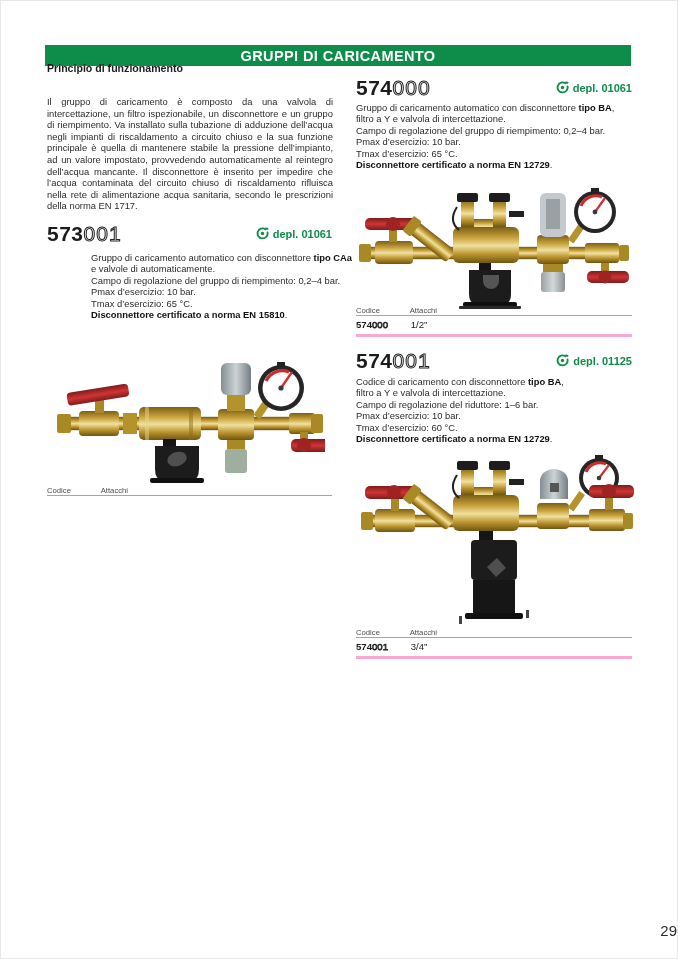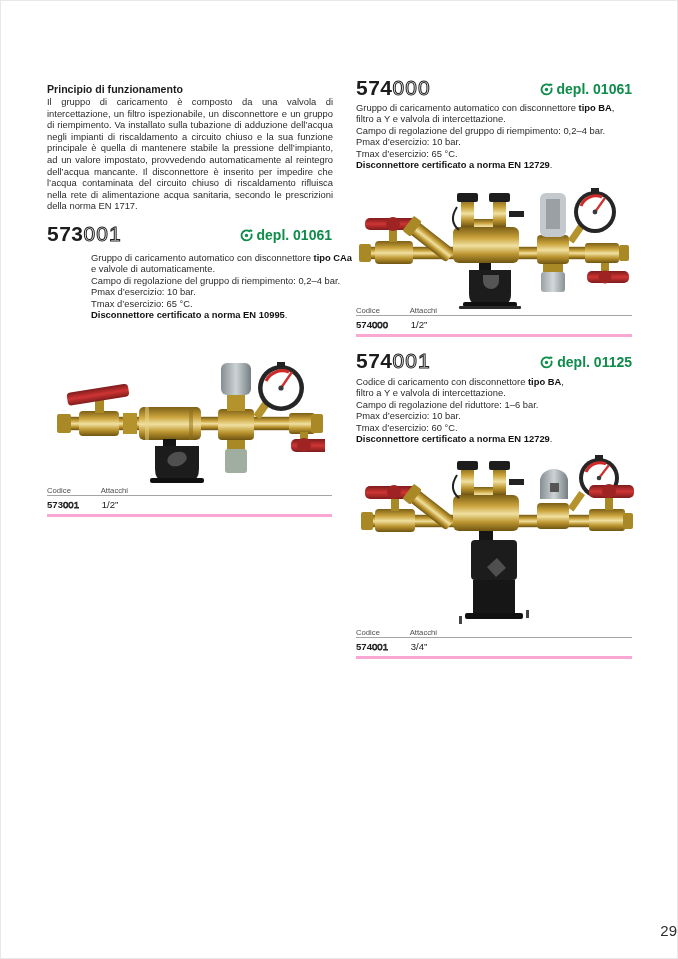--- a/index.html
+++ b/index.html
@@ -7,41 +7,41 @@
     position:relative;width:678px;height:959px;background:#fff;
     font-family:"Liberation Sans",sans-serif;color:#1c1c1c;
     border:1px solid #e8e8e8;box-sizing:border-box;overflow:hidden;
   }
   .header-bar{
     position:absolute;left:44px;top:44px;width:586px;height:21px;
     background:#0e8c4a;display:flex;align-items:center;justify-content:center;
   }
   .header-bar span{color:#fff;font-weight:bold;font-size:14.5px;letter-spacing:.4px;}
 
-  .intro-title{position:absolute;left:46px;top:82px;font-size:10.6px;font-weight:bold;}
+  .intro-title{position:absolute;left:46px;top:61px;font-size:10.6px;font-weight:bold;}
   .intro-body{position:absolute;left:46px;top:95px;width:286px;font-size:9.4px;
     line-height:11.6px;text-align:justify;color:#2b2b2b;}
 
   .prod-head{position:absolute;display:flex;justify-content:space-between;align-items:flex-start;}
   #p0-head{left:46px;top:222px;width:285px;}
   #p1-head{left:355px;top:76px;width:276px;}
   #p2-head{left:355px;top:349px;width:276px;}
 
   .code{font-size:21px;letter-spacing:.5px;line-height:22px;}
   .code-bold{font-weight:800;}
   .code-light{font-weight:400;color:#8a8a8a;letter-spacing:1px;}
   @supports (-webkit-text-stroke:1px #000){
     .code-light{color:#fff;-webkit-text-stroke:1.05px #222;}
   }
   .code-light-sm{color:#8a8a8a;}
   @supports (-webkit-text-stroke:1px #000){
     .code-light-sm{color:#fff;-webkit-text-stroke:.75px #222;}
   }
 
-  .depl{display:flex;align-items:center;gap:4px;color:#0e8c4a;font-size:14px;
+  .depl{display:flex;align-items:center;gap:4px;color:#0e8c4a;font-size:11px;
     font-weight:bold;margin-top:4px;}
   .depl svg{display:block;}
 
   .desc{position:absolute;font-size:9.4px;line-height:11.4px;color:#2b2b2b;margin:0;}
   #p0-desc{left:46px;top:251px;width:285px;margin-left:44px;}
   #p1-desc{left:355px;top:101px;width:276px;}
   #p2-desc{left:355px;top:375px;width:276px;}
   .desc b{color:#111;}
 
   .photo{position:absolute;}
@@ -58,20 +58,23 @@
   .col-code{display:inline-block;width:52px;}
   .spec-row .col-code b{font-weight:800;}
 
   .page-num{position:absolute;left:0;right:0;top:921px;text-align:right;font-size:15px;color:#2e2e2e;}
 </style>
 </head>
 <body>
 
 <div id="page">
 
+  <div class="header-bar">
+    <span>GRUPPI DI CARICAMENTO</span>
+  </div>
 
   <div class="intro-title">Principio di funzionamento</div>
   <div class="intro-body">Il gruppo di caricamento è composto da una valvola di intercettazione, un filtro ispezionabile, un disconnettore e un gruppo di riempimento. Va installato sulla tubazione di adduzione dell’acqua negli impianti di riscaldamento a circuito chiuso e la sua funzione principale è quella di mantenere stabile la pressione dell’impianto, ad un valore impostato, provvedendo automaticamente al reintegro dell’acqua mancante. Il disconnettore è inserito per impedire che l’acqua contaminata del circuito chiuso di riscaldamento rifluisca nella rete di alimentazione acqua sanitaria, secondo le prescrizioni della norma EN 1717.</div>
 
   <div class="prod-head" id="p0-head">
     <div class="code"><span class="code-bold">573</span><span class="code-light">001</span></div>
     <div class="depl">
       <svg width="13" height="13" viewBox="0 0 24 24">
         <path d="M17.5 4.2 A9.3 9.3 0 1 0 21.3 10" fill="none" stroke="#0e8c4a" stroke-width="3.4" stroke-linecap="round"></path>
         <circle cx="12" cy="12" r="3.1" fill="#0e8c4a"></circle>
@@ -79,21 +82,21 @@
       </svg>
       <span>depl. 01061</span>
     </div>
   </div>
   <p class="desc" id="p0-desc">
     <span>Gruppo di caricamento automatico con disconnettore </span><b>tipo CAa</b><span></span><br>
     <span>e valvole di automaticamente.</span><br>
     <span>Campo di regolazione del gruppo di riempimento: 0,2–4 bar.</span><br>
     <span>Pmax d’esercizio: 10 bar.</span><br>
     <span>Tmax d’esercizio: 65 °C.</span><br>
-    <b>Disconnettore certificato a norma EN 10995</b><span>.</span>
+    <b>Disconnettore certificato a norma EN 15810</b><span>.</span>
   </p>
 
   <div class="photo" id="p0-photo">
     <svg width="272" height="152" viewBox="0 0 272 152">
       <defs>
         <linearGradient id="b1" x1="0" y1="0" x2="0" y2="1">
           <stop offset="0" stop-color="#7c5f16"></stop>
             <stop offset=".3" stop-color="#caa33c"></stop>
           <stop offset=".52" stop-color="#f0e0a0"></stop>
             <stop offset=".75" stop-color="#bd9630"></stop>
@@ -162,24 +165,20 @@
       </g>
       <rect x="258" y="83" width="12" height="19" rx="2" fill="#a98826"></rect>
     </svg>
   </div>
 
   <div class="spec-table" id="p0-table">
     <div class="spec-head">
       <span class="col-code">Codice</span>
       <span class="col-att">Attacchi</span>
     </div>
-    <div class="spec-row">
-      <span class="col-code"><b>573</b><span class="code-light-sm">001</span></span>
-      <span class="col-att">1/2”</span>
-    </div>
   </div>
 
   <div class="prod-head" id="p1-head">
     <div class="code"><span class="code-bold">574</span><span class="code-light">000</span></div>
     <div class="depl">
       <svg width="13" height="13" viewBox="0 0 24 24">
         <path d="M17.5 4.2 A9.3 9.3 0 1 0 21.3 10" fill="none" stroke="#0e8c4a" stroke-width="3.4" stroke-linecap="round"></path>
         <circle cx="12" cy="12" r="3.1" fill="#0e8c4a"></circle>
         <rect x="17.2" y="1.2" width="5.6" height="3.4" rx="1" fill="#0e8c4a" transform="rotate(18 20 3)"></rect>
       </svg>

